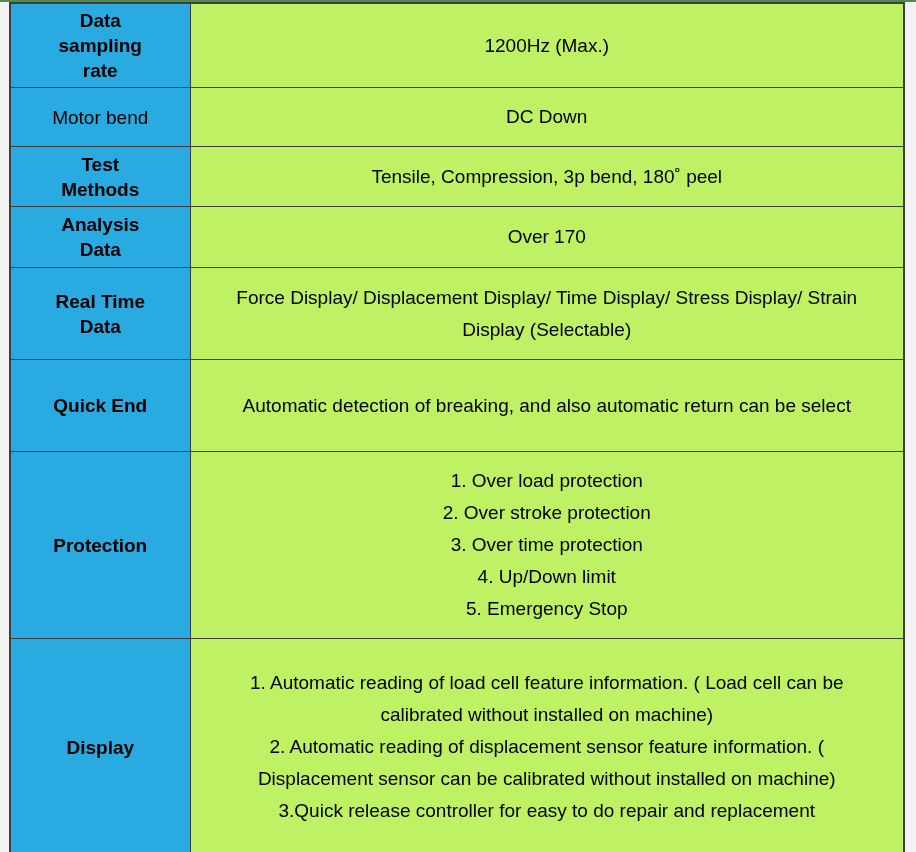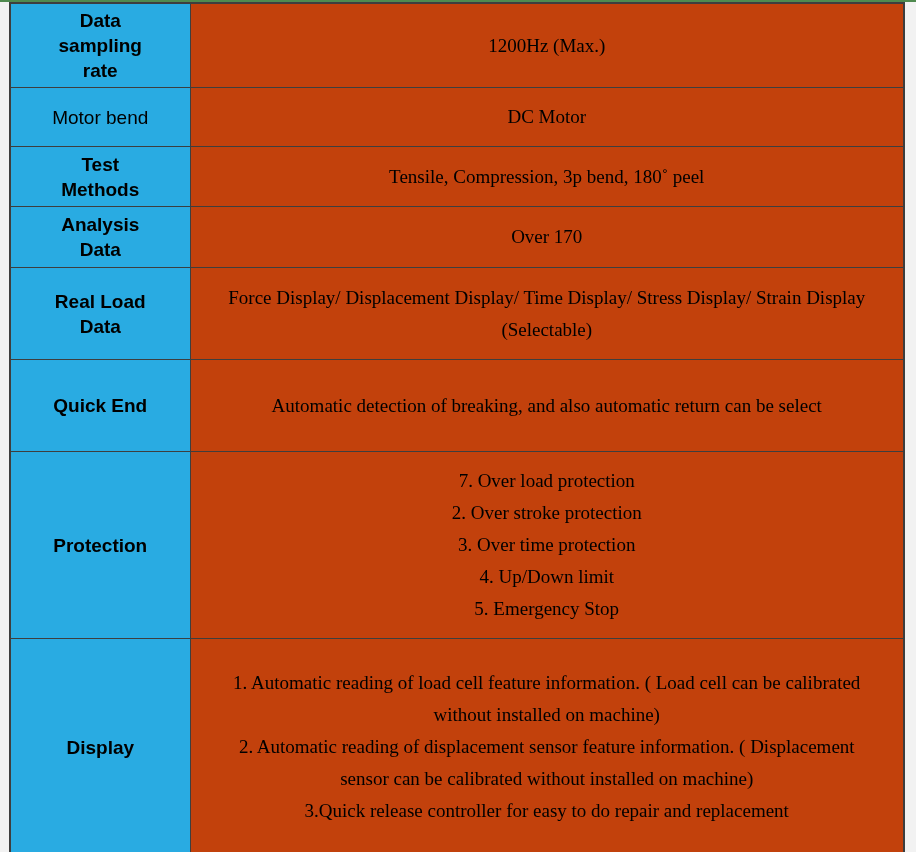--- a/index.html
+++ b/index.html
@@ -47,64 +47,63 @@
   }
   table.spec th {
     width: 180px;
     background: #29ABE2;
     font-weight: bold;
     line-height: 25px;
     padding: 4px 32px;
   }
   table.spec th.regular { font-weight: normal; }
   table.spec td {
-    background: #c2410c;
+    background: #bef264;
     line-height: 32px;
     padding: 4px 26px;
     white-space: pre-line;
-    font-family: Liberation Serif, serif;
   }
 </style>
 </head>
 <body>
 
 <div class="page">
   <div class="top-line"></div>
   <div class="gutter gutter-left"></div>
   <div class="gutter gutter-right"></div>
 
   <table class="spec">
     <tbody>
       <tr style="height:73px;">
         <th>Data sampling rate</th>
         <td>1200Hz (Max.)</td>
       </tr>
       <tr style="height:59px;">
         <th class="regular">Motor bend</th>
-        <td>DC Motor</td>
+        <td>DC Down</td>
       </tr>
       <tr style="height:60px;margin-left:16px;">
         <th>Test Methods</th>
         <td>Tensile, Compression, 3p bend, 180˚ peel</td>
       </tr>
       <tr style="height:61px;">
         <th>Analysis Data</th>
         <td>Over 170</td>
       </tr>
       <tr style="height:92px;">
-        <th>Real Load Data</th>
+        <th>Real Time Data</th>
         <td>Force Display/ Displacement Display/ Time Display/ Stress Display/ Strain Display (Selectable)</td>
       </tr>
       <tr style="height:92px;">
         <th>Quick End</th>
         <td>Automatic detection of breaking, and also automatic return can be select</td>
       </tr>
       <tr style="height:187px;">
         <th>Protection</th>
-        <td>7. Over load protection
+        <td>1. Over load protection
 2. Over stroke protection
 3. Over time protection
 4. Up/Down limit
 5. Emergency Stop</td>
       </tr>
       <tr style="height:217px;">
         <th>Display</th>
         <td>1. Automatic reading of load cell feature information. ( Load cell can be calibrated without installed on machine)
 2. Automatic reading of displacement sensor feature information. ( Displacement sensor can be calibrated without installed on machine)
 3.Quick release controller for easy to do repair and replacement</td>

